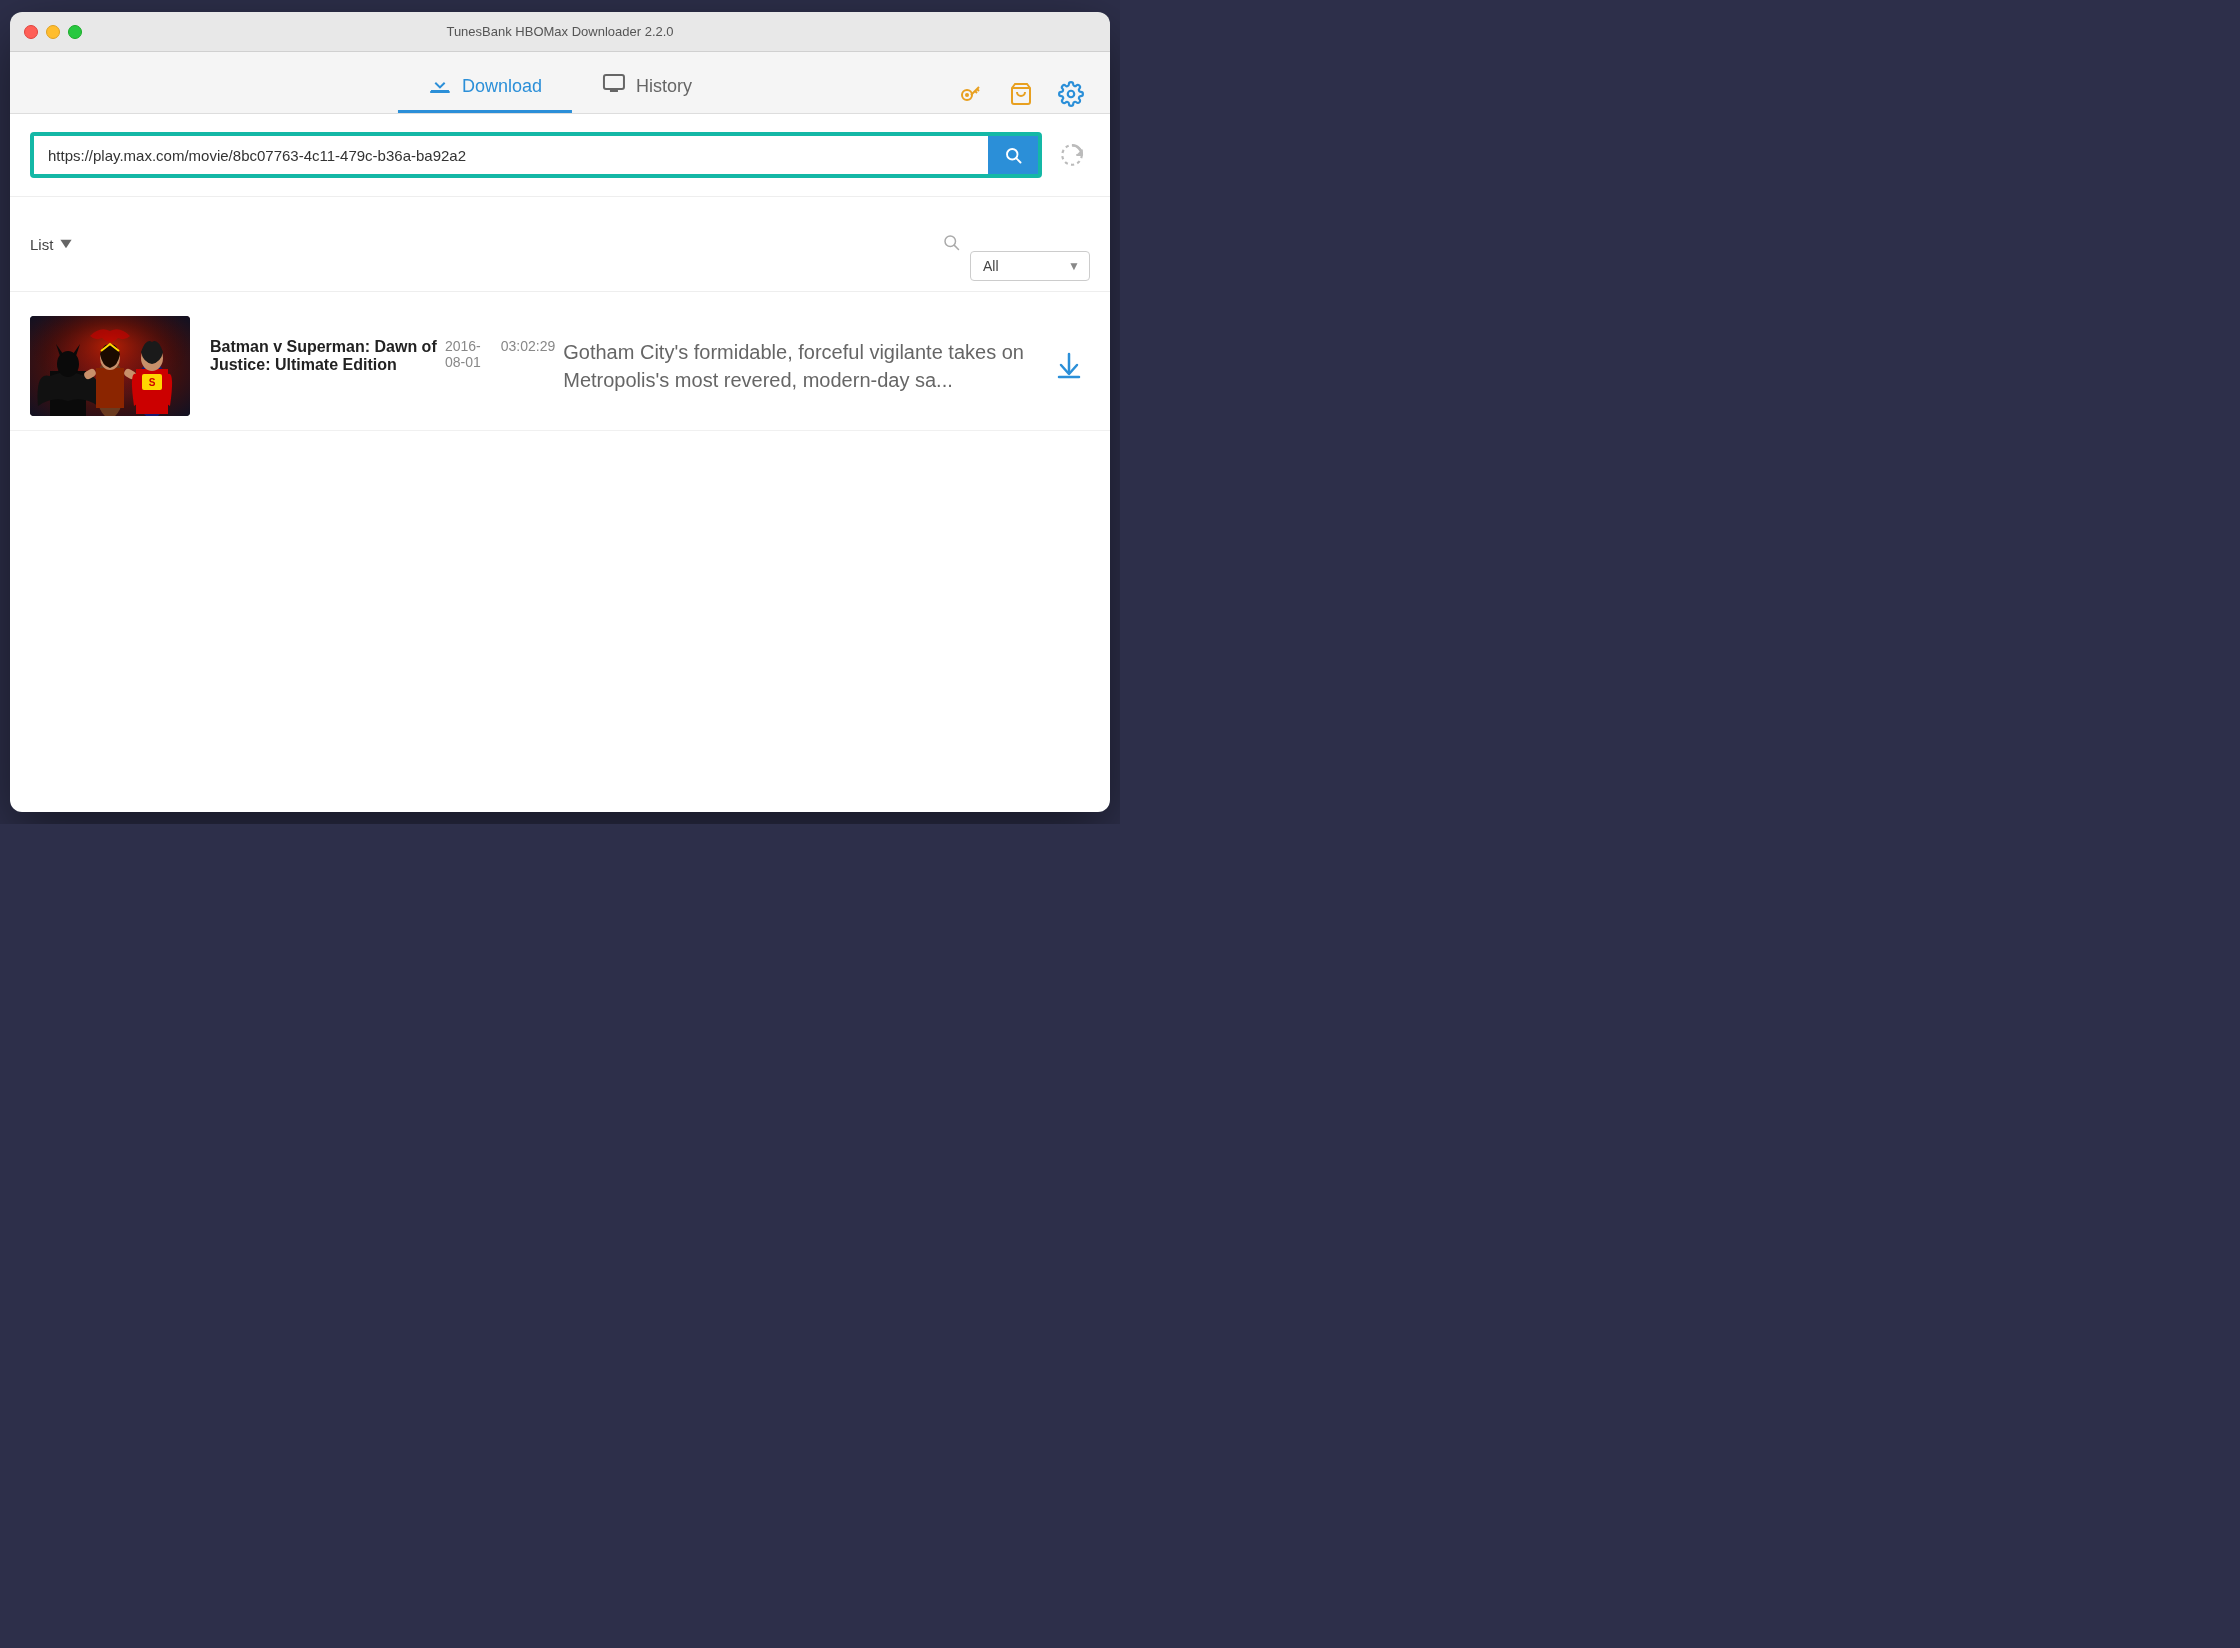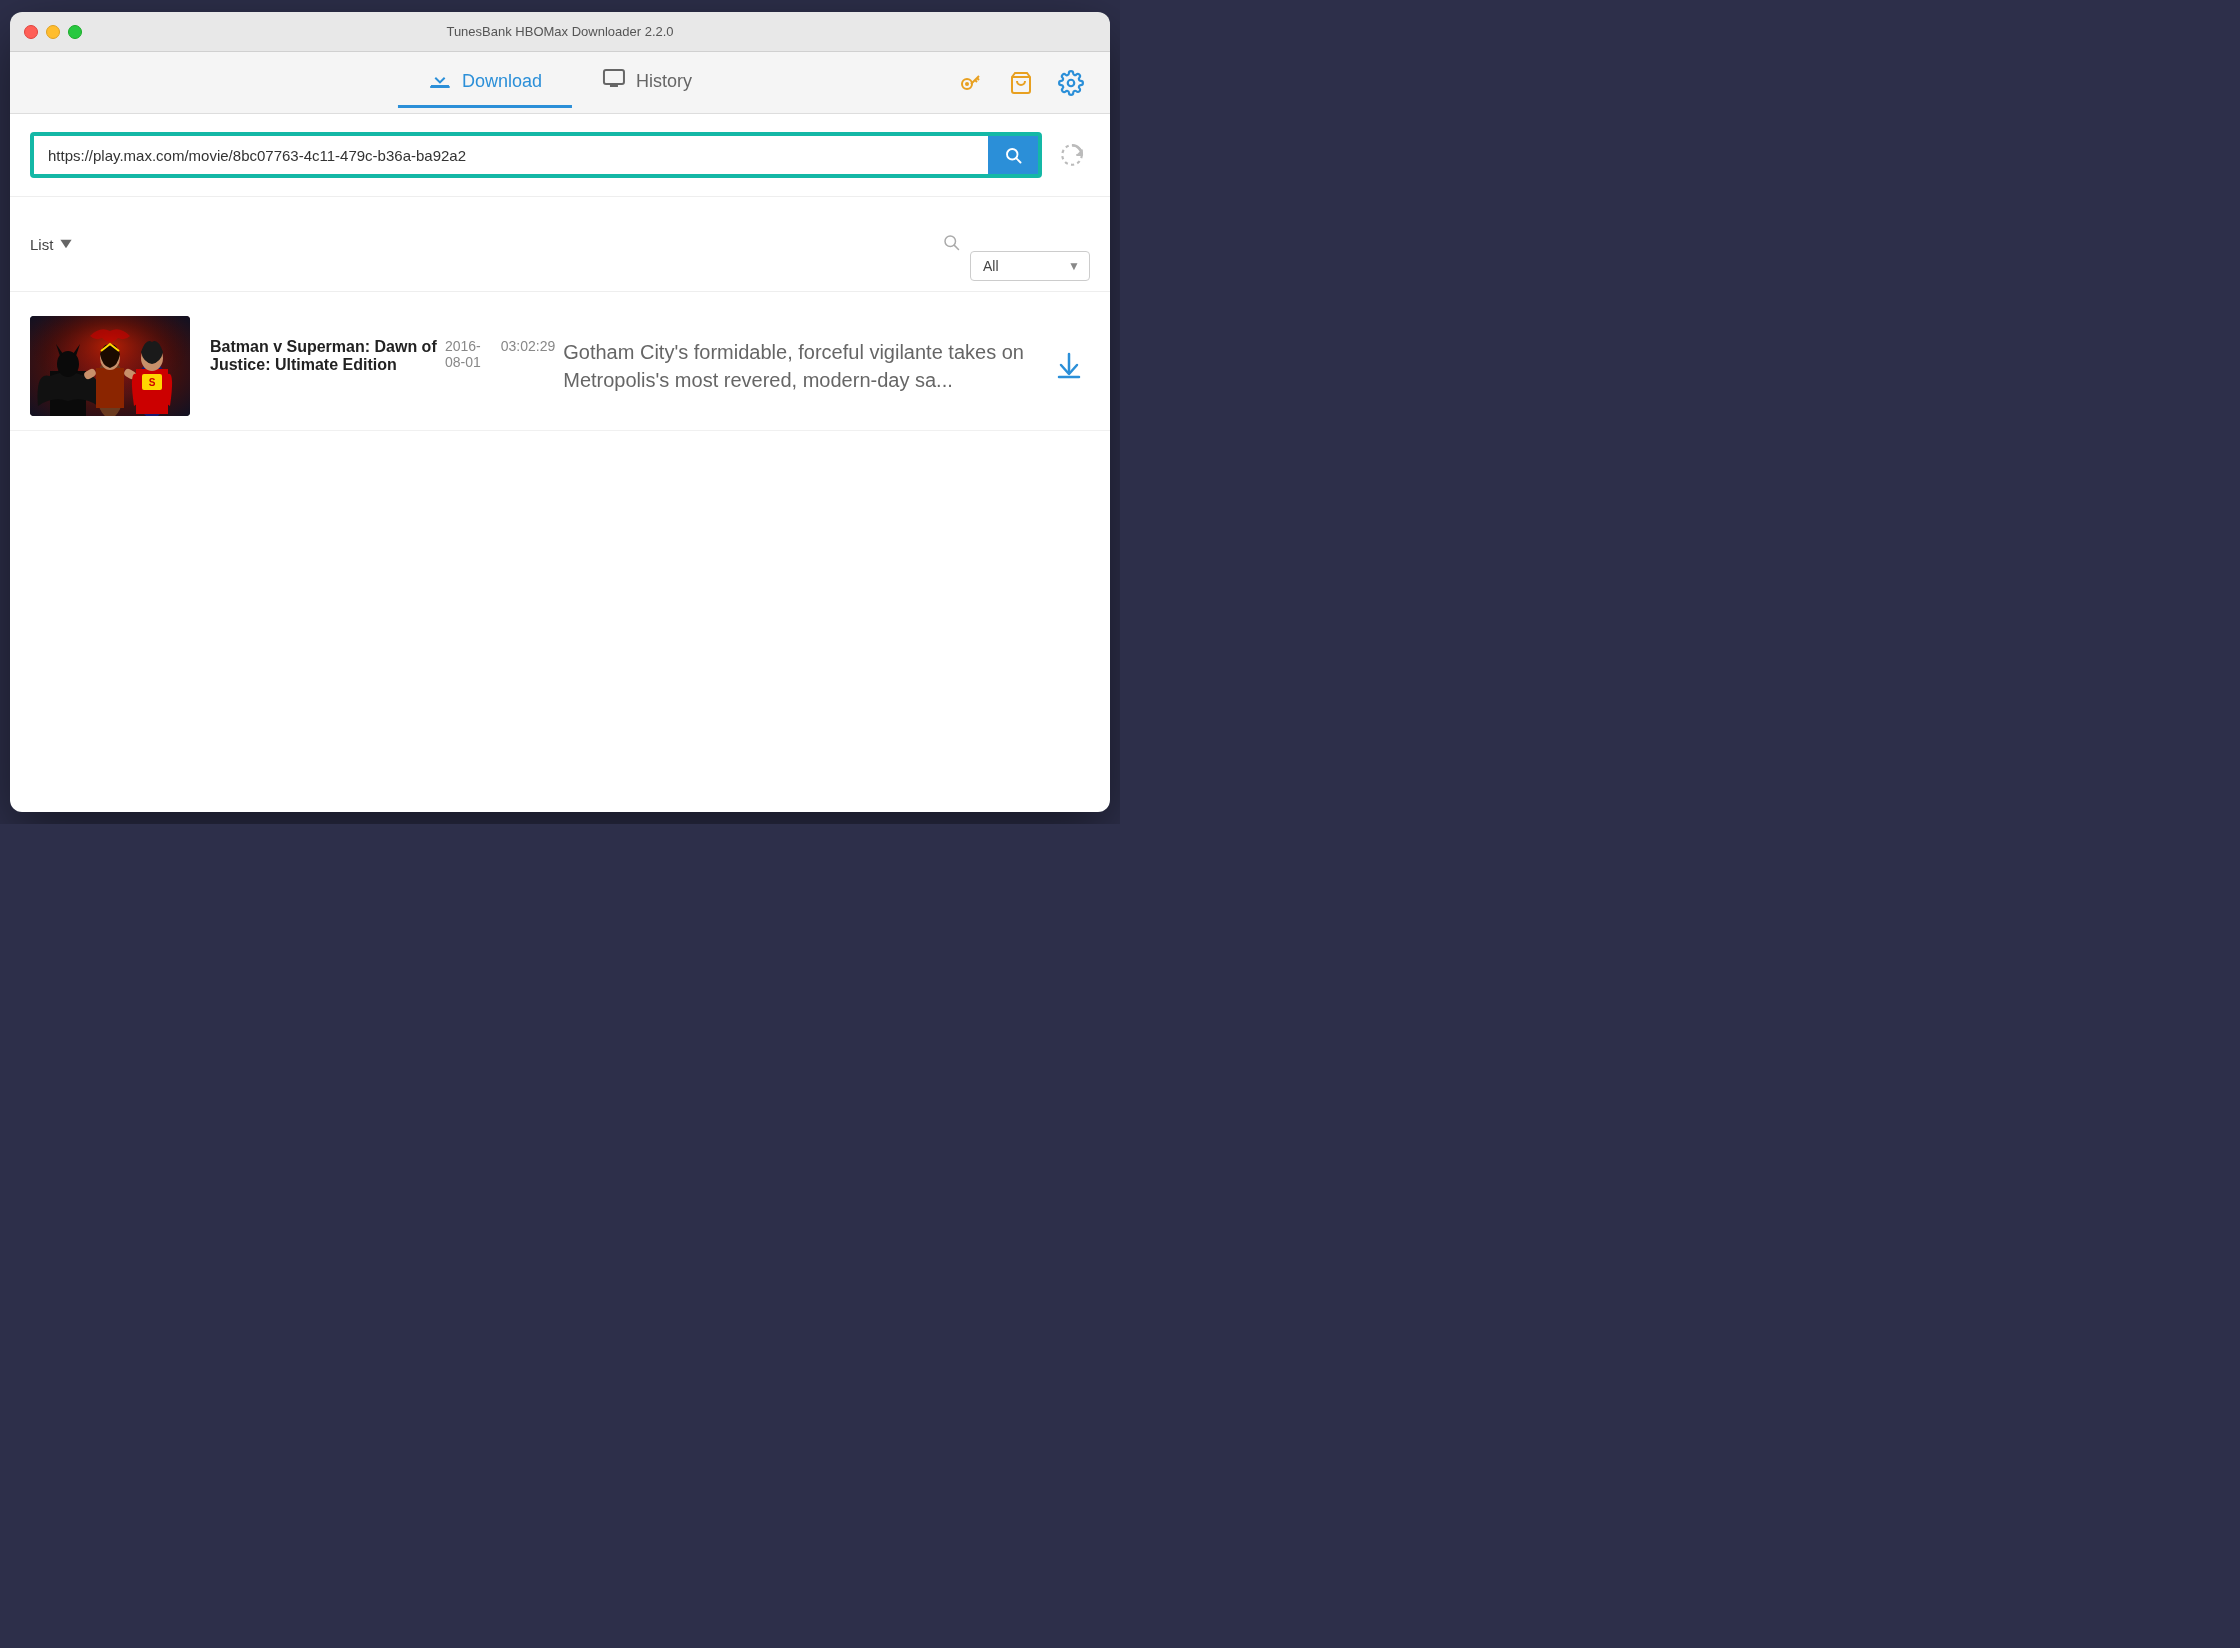--- a/index.html
+++ b/index.html
@@ -60,21 +60,21 @@
       font-size: 13px;
       color: #555;
       font-weight: 500;
     }
 
     
     .top-nav {
       background: #f5f5f5;
       height: 62px;
       display: flex;
-      align-items: center;
+      align-items: flex-end;
       padding: 0 20px;
       border-bottom: 1px solid #ddd;
       flex-shrink: 0;
       position: relative;
     }
 
     .nav-tabs {
       display: flex;
       align-items: center;
       gap: 0;

